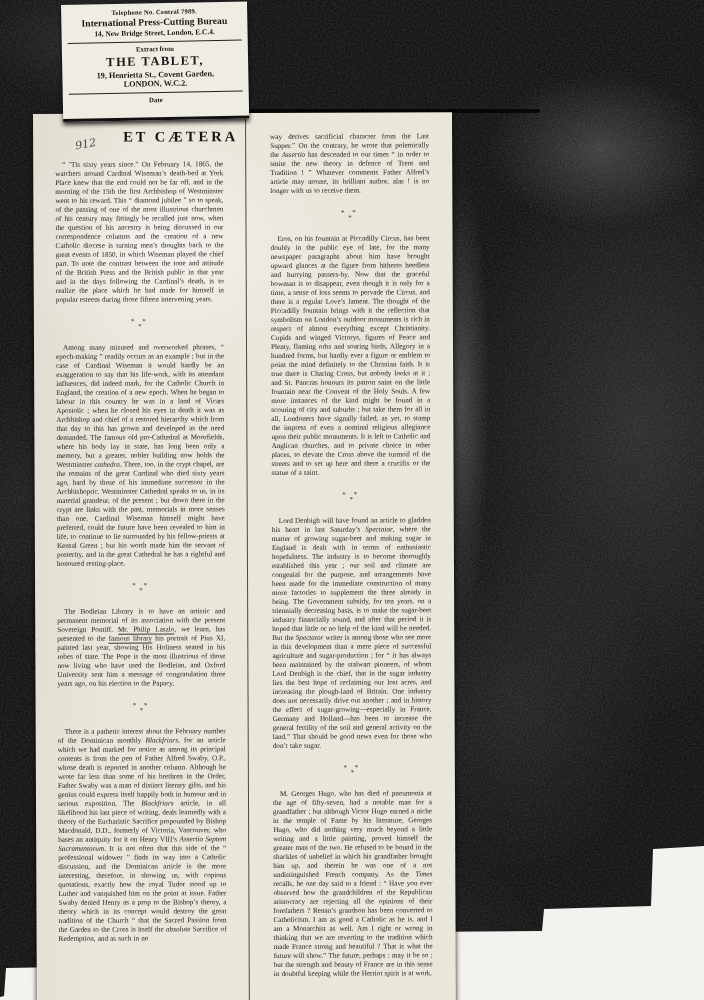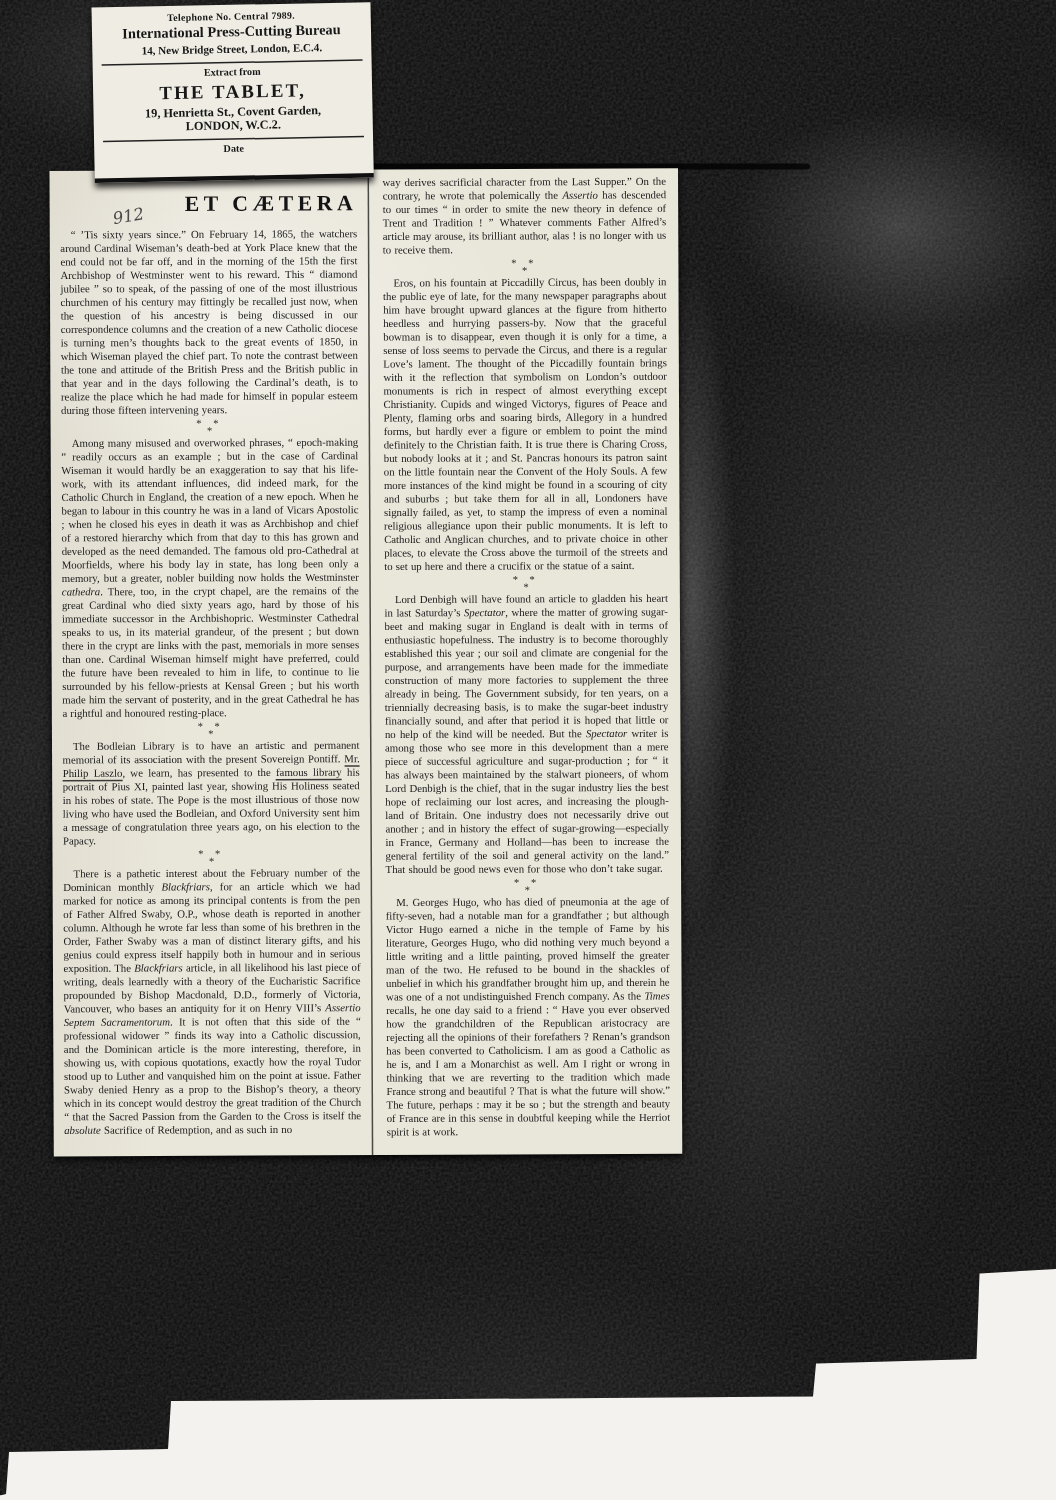--- a/index.html
+++ b/index.html
@@ -63,21 +63,21 @@
   .headline{
     text-align:right;font-weight:bold;font-size:14.5px;letter-spacing:3px;
     margin:2px 0 7px 0;color:#141414;
   }
   .hand-note{
     position:absolute;left:42px;top:24px;z-index:5;
     font-family:"DejaVu Serif",serif;font-style:italic;
     font-size:11px;color:#4a4a48;transform:rotate(-10deg);
   }
   .para{
-    margin:0;font-size:7.2px;line-height:9px;text-align:justify;
+    margin:15px;font-size:7.2px;line-height:9px;text-align:justify;
     text-indent:7px;hyphens:none;word-spacing:.3px;
   }
   .para.no-indent{text-indent:0;}
   .para .italic{font-style:italic;}
   .para .underline{border-bottom:1px solid #3a3a38;}
   .sep{
     text-align:center;color:#1f1f1f;margin:2px 0 2px 0;line-height:4.5px;
     font-size:7px;user-select:none;
   }
   .sep .r1{letter-spacing:3px;display:block;}

